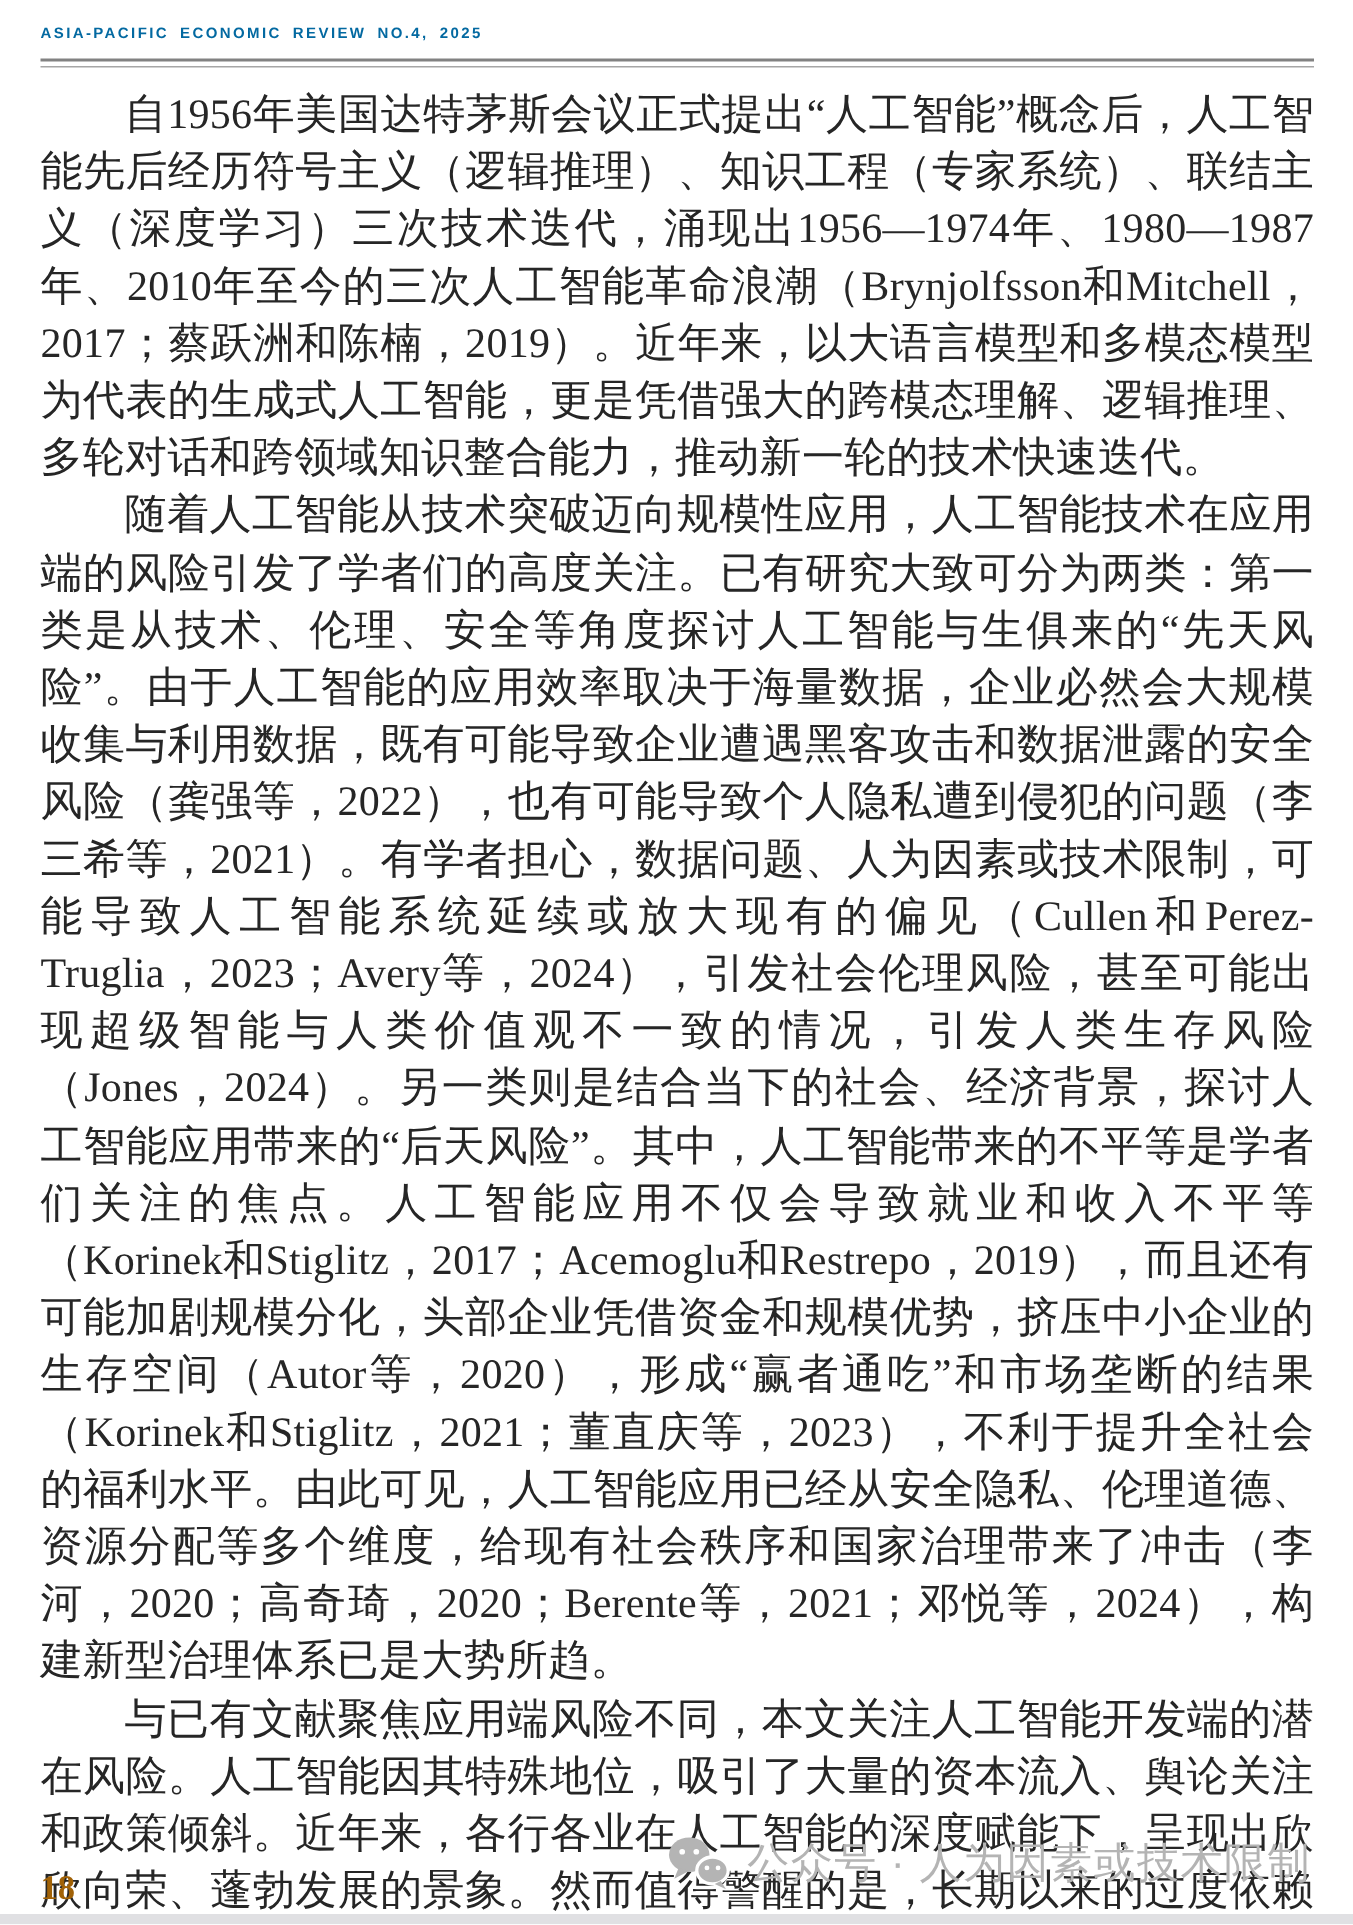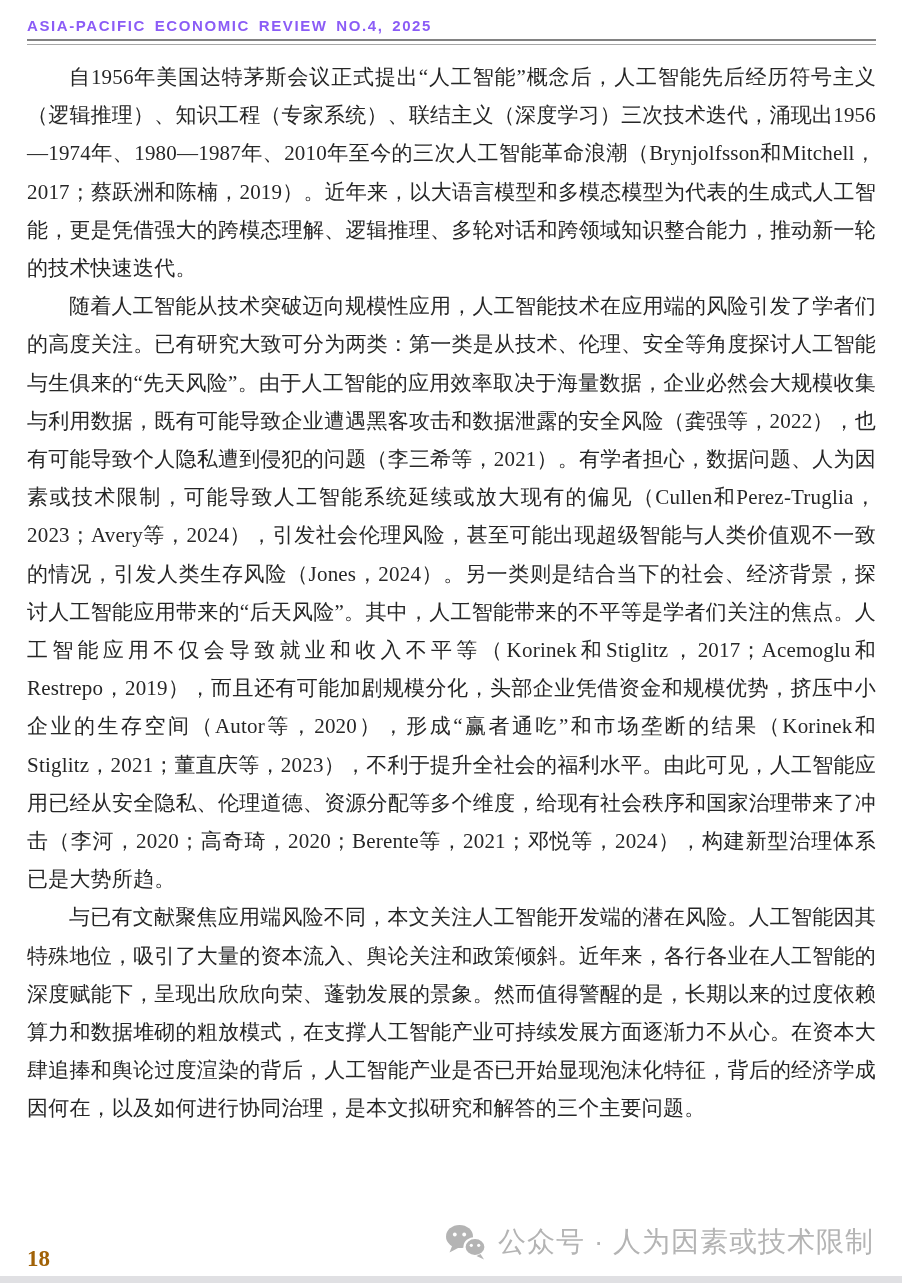--- a/index.html
+++ b/index.html
@@ -10,25 +10,25 @@
     background: #ffffff;
     overflow: hidden;
     font-family: "Liberation Serif", serif;
   }
   
   .running-head {
     position: absolute;
     left: 27px;
     top: 17px;
     font-family: "Liberation Sans", sans-serif;
-    font-size: 15px;
+    font-size: 10px;
     font-weight: bold;
     letter-spacing: 1.6px;
     word-spacing: 3px;
-    color: #8b5cf6;
+    color: #0369a1;
     white-space: nowrap;
   }
   .head-rule {
     position: absolute;
     left: 27px;
     right: 26px;
     top: 39px;
     height: 3px;
     border-top: 2px solid #828282;
     border-bottom: 1px solid #a6a6a6;
@@ -36,21 +36,21 @@
   
   .body-text {
     position: absolute;
     left: 27px;
     right: 26px;
     top: 58px;
     color: #262626;
   }
   .body-text p {
     margin: 0;
-    font-size: 21px;
+    font-size: 28px;
     line-height: 38.2px;
     text-align: justify;
     text-justify: inter-character;
     text-indent: 2em;
     letter-spacing: 0.2px;
   }
   
   .page-number {
     position: absolute;
     left: 27px;

